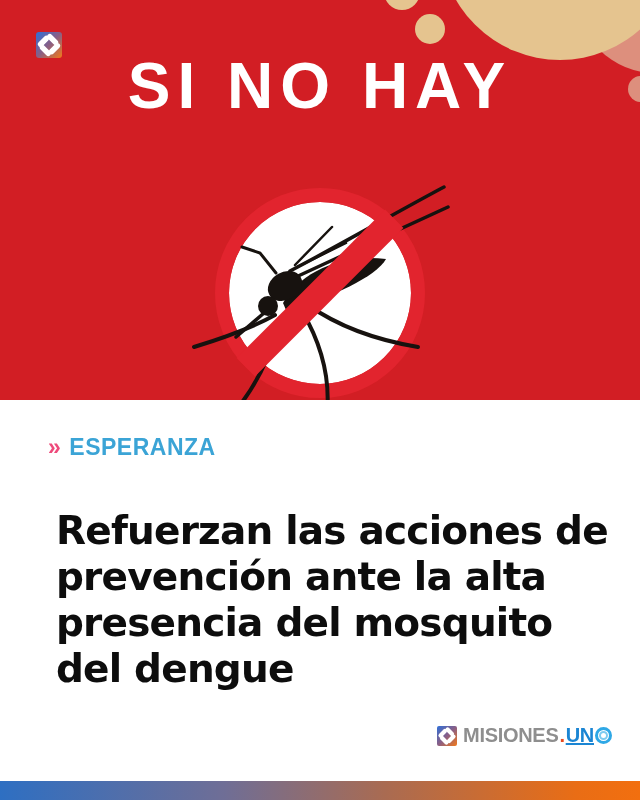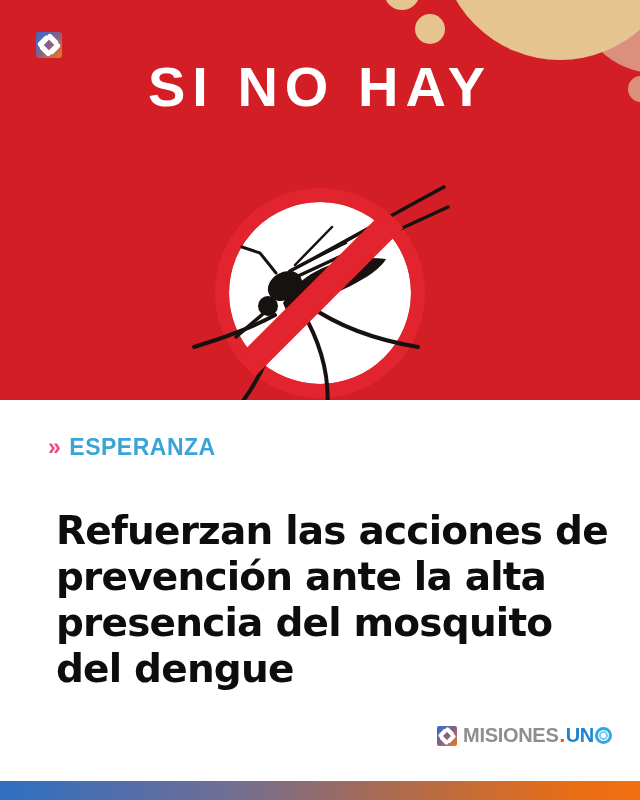--- a/index.html
+++ b/index.html
@@ -10,40 +10,40 @@
   .banner{position:absolute;left:0;top:0;width:640px;height:400px;background:#D21E24;overflow:hidden;}
   .deco{position:absolute;border-radius:50%;}
   .deco-salmon-big{left:577px;top:-83px;width:156px;height:156px;background:#DD8F7D;}
   .deco-tan-big{left:440px;top:-180px;width:240px;height:240px;background:#E5C48F;}
   .deco-tan-corner{left:384px;top:-26px;width:36px;height:36px;background:#E5C48F;}
   .deco-tan-small{left:415px;top:14px;width:30px;height:30px;background:#E5C48F;}
   .deco-salmon-small{left:628px;top:76px;width:26px;height:26px;background:#DD8F7D;}
 
   .brand-icon-top{position:absolute;left:36px;top:32px;width:26px;height:26px;border-radius:3px;overflow:hidden;z-index:3;}
   .banner-title{position:absolute;left:0;top:60px;width:640px;margin:0;text-align:center;z-index:2;
-                color:#ffffff;font-weight:800;font-size:56px;line-height:53px;letter-spacing:7px;}
+                color:#ffffff;font-weight:800;font-size:64px;line-height:53px;letter-spacing:7px;}
   .banner-title span{display:block;}
   .nosign{position:absolute;left:180px;top:153px;width:280px;height:280px;z-index:2;}
 
   
   .content{position:absolute;left:0;top:400px;width:640px;height:381px;background:#ffffff;}
   .category{position:absolute;left:48px;top:34px;font-size:23px;font-weight:bold;letter-spacing:.5px;}
   .category .chev{color:#EE4A7B;margin-right:8px;}
   .category .cat-label{color:#3BA4D6;}
   .headline{position:absolute;left:48px;top:100px;width:556px;margin:8px;
             font-family:"DejaVu Sans","Liberation Sans",sans-serif;
             font-size:39px;line-height:46px;font-weight:bold;color:#0d0d0d;letter-spacing:-0.8px;}
 
   
   .footer-brand{position:absolute;right:28px;top:324px;display:flex;align-items:center;gap:6px;z-index:2;margin-left:12px;}
   .brand-icon-small{width:20px;height:20px;border-radius:2px;overflow:hidden;flex:0 0 auto;}
   .wordmark{display:flex;align-items:center;font-size:20px;font-weight:bold;letter-spacing:-0.3px;}
   .wm-misiones{color:#8E8E8E;}
   .wm-dot{color:#E8491F;margin:0 1px;}
-  .wm-un{color:#1B85D3;}
+  .wm-un{color:#1B85D3;text-decoration:underline;}
   .wm-o{display:inline-block;width:17px;height:17px;border:3px solid #2FA8E6;border-radius:50%;
         box-sizing:border-box;margin-left:1px;position:relative;}
   .wm-o-inner{position:absolute;inset:1px;border:2px solid #7DCBF0;border-radius:50%;}
 
   
   .bottom-bar{position:absolute;left:0;bottom:0;width:640px;height:19px;
               background:linear-gradient(90deg,#2E6FC2 0%,#6F6E96 35%,#A96B52 60%,#E96D15 90%,#F26F0F 100%);}
 </style>
 </head>
 <body>

